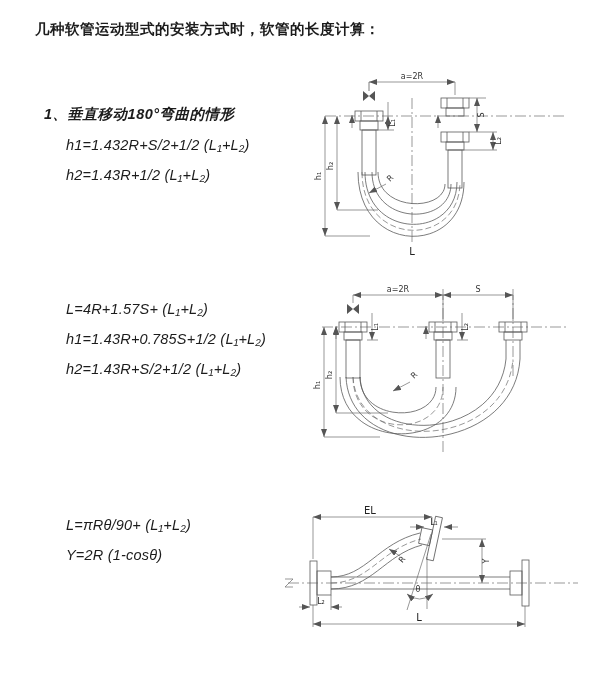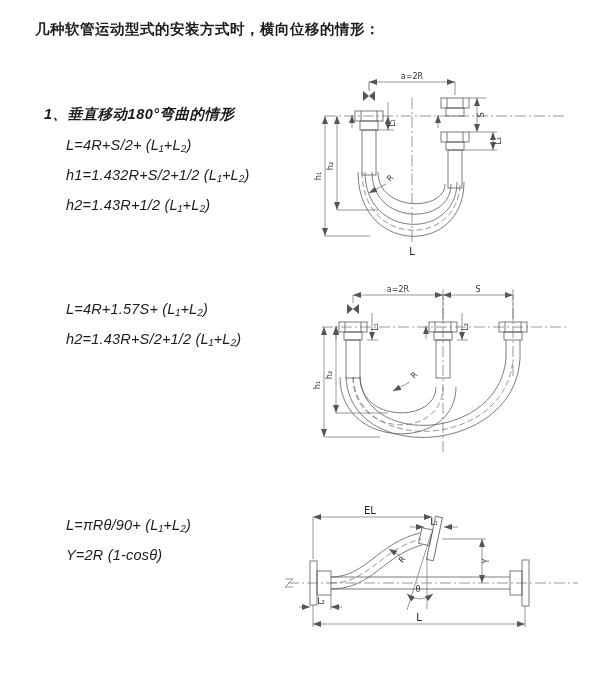--- a/index.html
+++ b/index.html
@@ -24,31 +24,31 @@
   .thin{stroke:#6b6b6b;stroke-width:0.7;fill:none;}
   .cl{stroke:#6e6e6e;stroke-width:0.7;fill:none;stroke-dasharray:11 3 2 3;}
   .dsh{stroke:#6b6b6b;stroke-width:0.7;fill:none;stroke-dasharray:6 3;}
   .dlabel{font-family:"DejaVu Sans",sans-serif;font-size:8px;fill:#333;}
   .dlabel-lg{font-family:"DejaVu Sans",sans-serif;font-size:10px;fill:#222;}
   .fillp{fill:#555;}
 </style>
 </head>
 <body>
 
-<div class="page-title">几种软管运动型式的安装方式时，横向位移的情形：</div>
+<div class="page-title">几种软管运动型式的安装方式时，软管的长度计算：</div>
 
 <div class="section" id="section-1">
   <div class="sec-heading">1、垂直移动180°弯曲的情形</div>
-  <div class="formula">L=4R+S/2+ (L₁+L₂)</div>
   <div class="formula">h1=1.432R+S/2+1/2 (L₁+L₂)</div>
   <div class="formula">h2=1.43R+1/2 (L₁+L₂)</div>
 </div>
 
 <div class="section" id="section-2">
   <div class="formula">L=4R+1.57S+ (L₁+L₂)</div>
+  <div class="formula">h1=1.43R+0.785S+1/2 (L₁+L₂)</div>
   <div class="formula">h2=1.43R+S/2+1/2 (L₁+L₂)</div>
 </div>
 
 <div class="section" id="section-3">
   <div class="formula">L=πRθ/90+ (L₁+L₂)</div>
   <div class="formula">Y=2R (1-cosθ)</div>
 </div>
 
 <div class="diagram" id="diagram-1">
 <svg width="283" height="188" viewBox="0 0 283 188" xmlns="http://www.w3.org/2000/svg">

